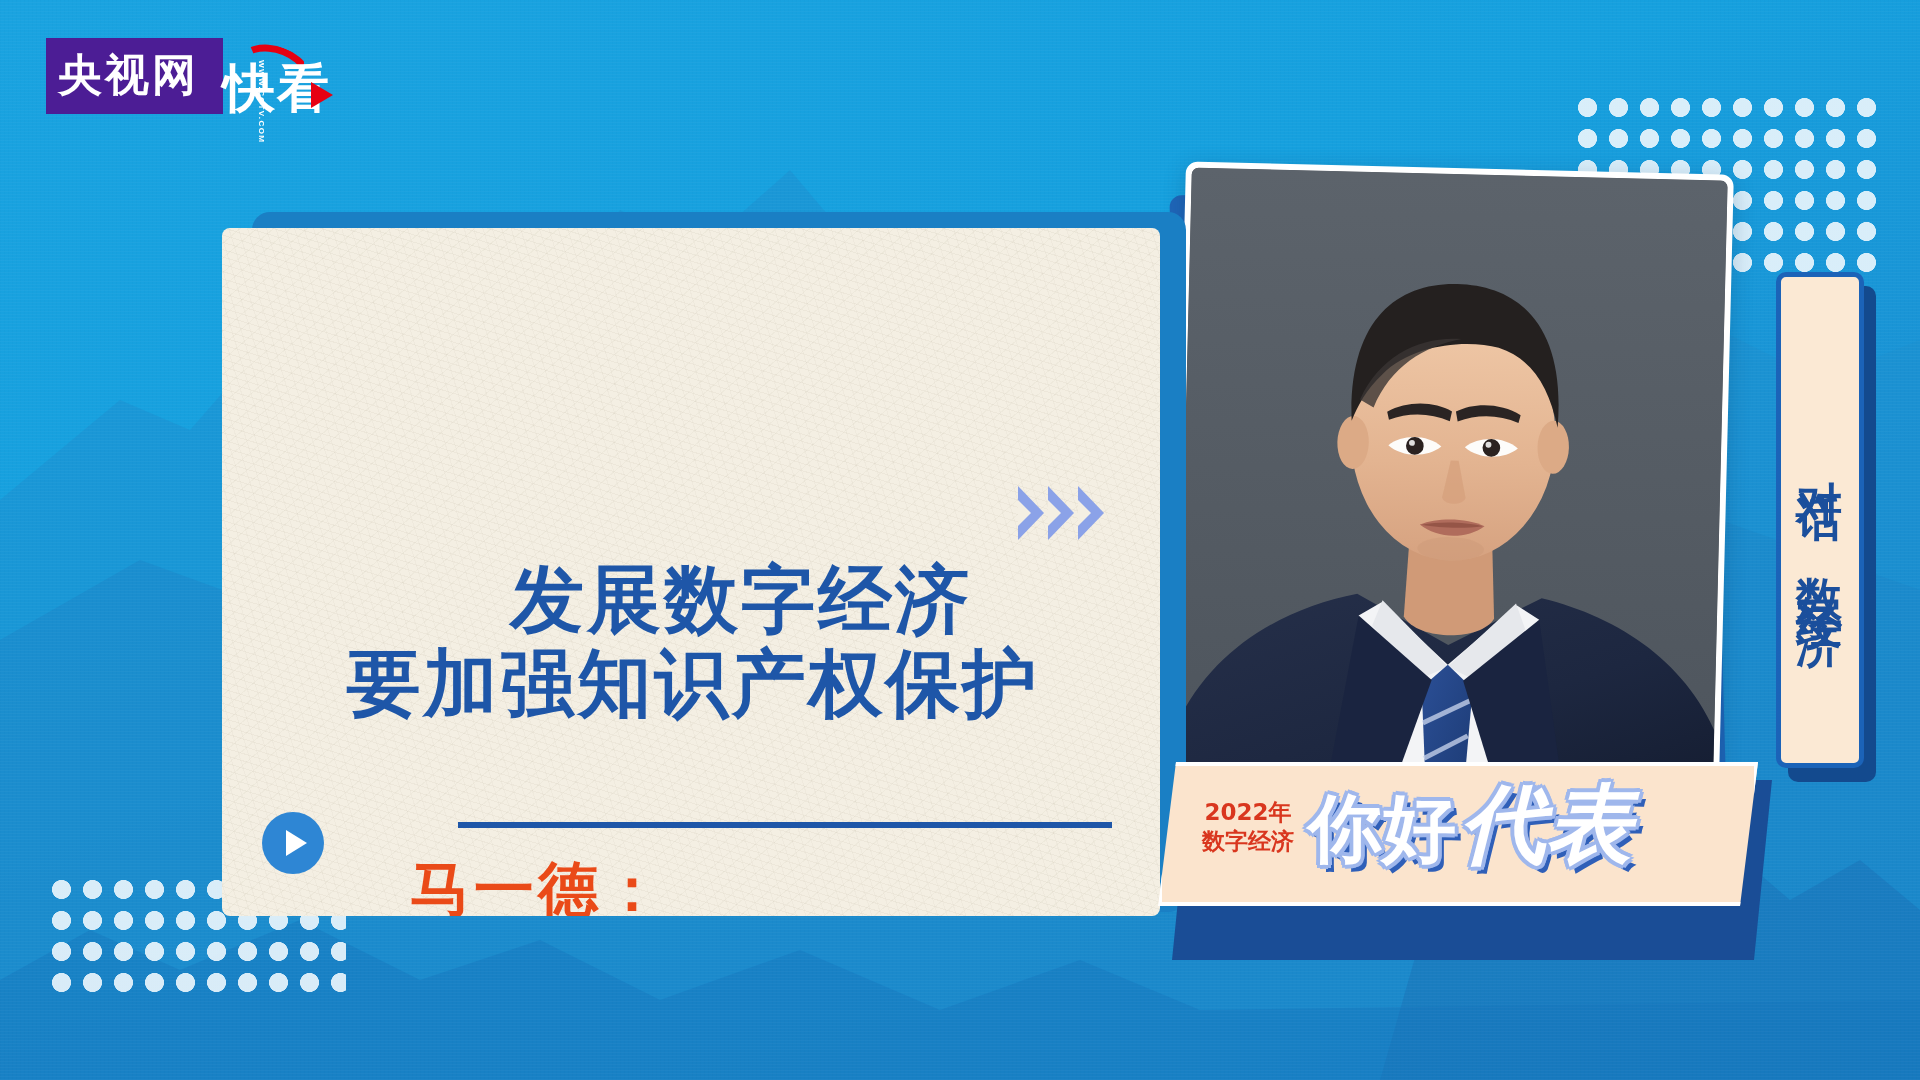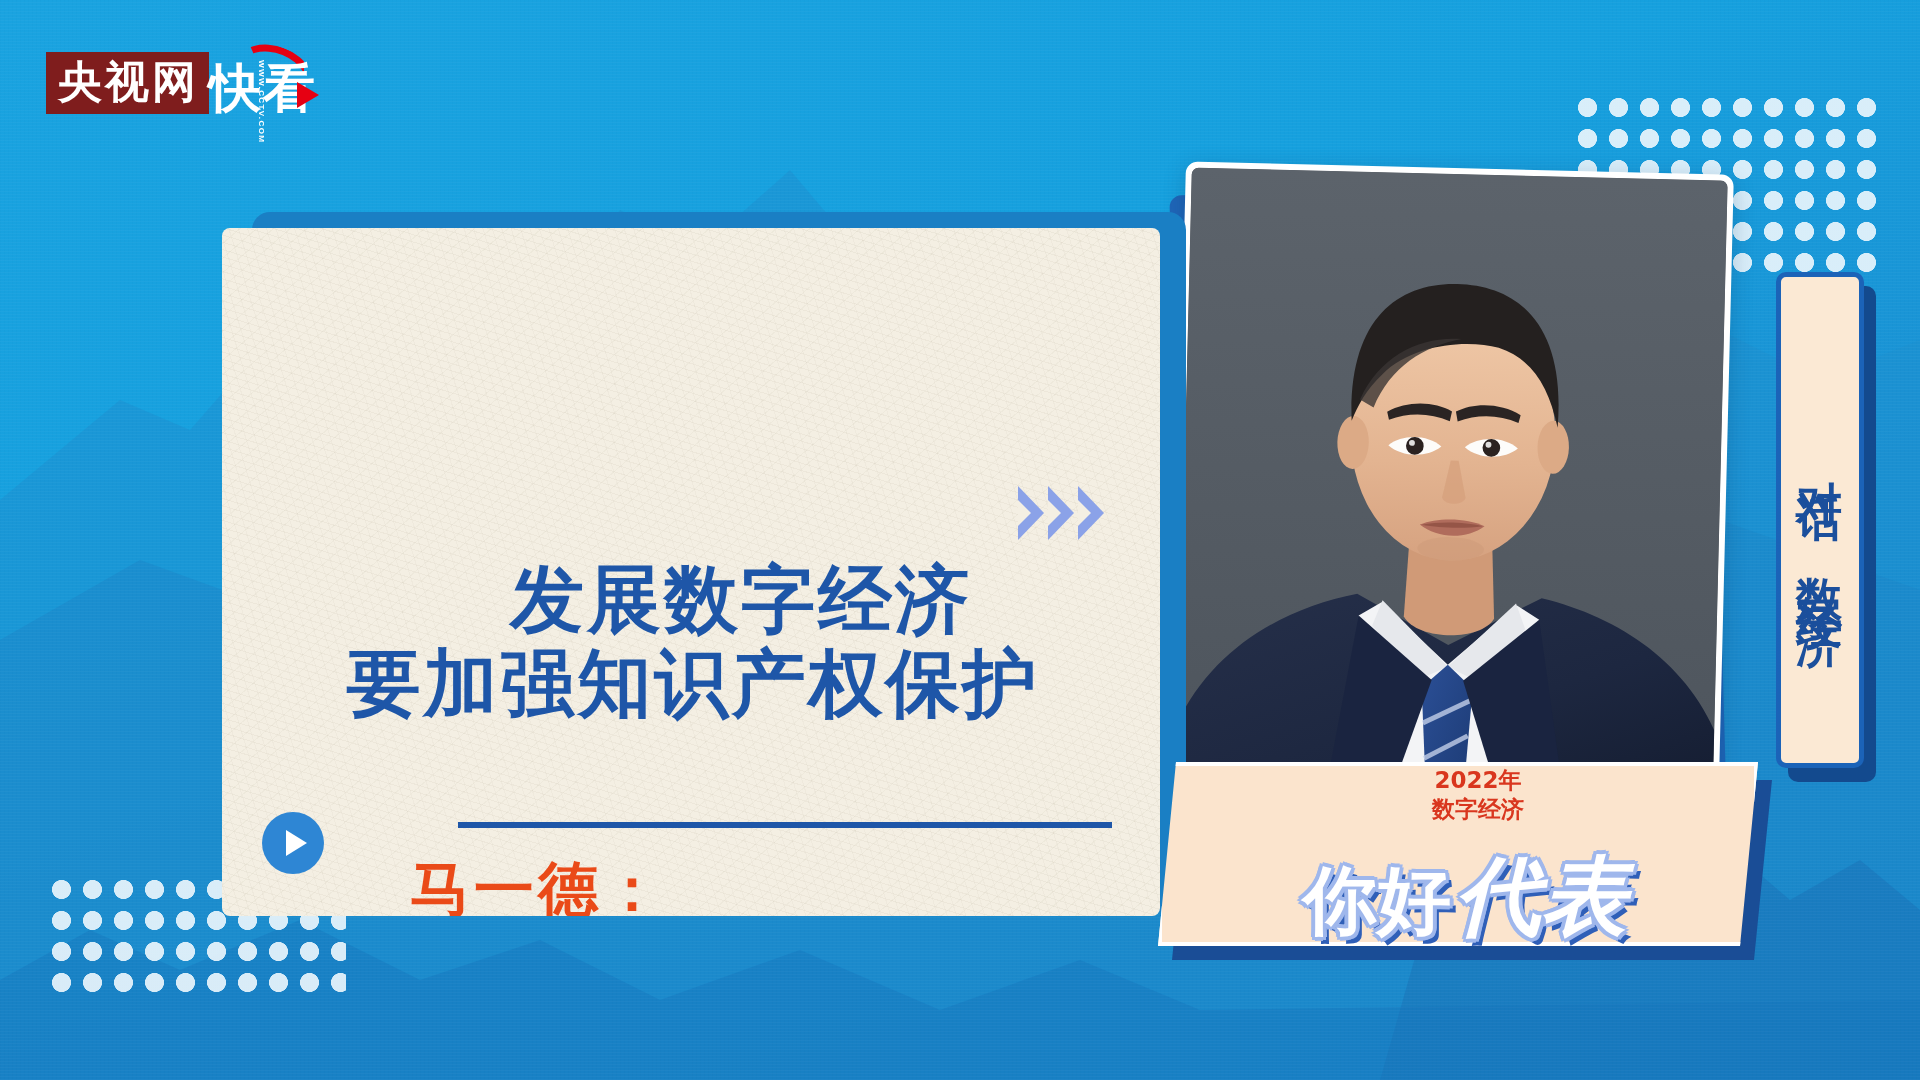--- a/index.html
+++ b/index.html
@@ -21,22 +21,22 @@
 
   
   .dots{position:absolute;
     background-image:radial-gradient(circle,rgba(233,245,252,.92) 42%,transparent 45%);
     background-size:31px 31px;background-position:0 0;}
   #dots-topright{right:38px;top:92px;width:310px;height:192px;}
   #dots-bottomleft{left:46px;bottom:78px;width:300px;height:128px;}
 
   
   #logo{position:absolute;left:46px;top:28px;display:flex;align-items:flex-end;height:86px;}
-  .logo-box{background:#7f1d1d;display:flex;align-items:center;justify-content:center;
-    padding:4px 10px 6px 12px;height:62px;box-sizing:border-box;}
+  .logo-box{background:#4c1d95;display:flex;align-items:center;justify-content:center;
+    padding:4px 24px 6px 12px;height:76px;box-sizing:border-box;}
   .logo-box span{color:#fff;font-size:44px;font-weight:700;letter-spacing:3px;line-height:1;
     font-family:"DejaVu Sans","Liberation Sans",sans-serif;}
   .logo-url{position:absolute;left:206px;top:32px;height:62px;width:16px;
     writing-mode:vertical-rl;color:#fff;font-size:9px;letter-spacing:1.5px;
     font-weight:700;transform:scale(.9);transform-origin:top left;}
   .logo-swoosh{position:absolute;left:196px;top:12px;width:62px;height:40px;overflow:hidden;}
   .logo-swoosh i{position:absolute;left:-14px;top:6px;width:74px;height:56px;
     border:7px solid #e60012;border-radius:50%;
     border-color:#e60012 transparent transparent transparent;transform:rotate(22deg);}
   .logo-kuaikan{color:#fff;font-size:52px;font-weight:700;line-height:1;
@@ -96,24 +96,24 @@
     display:flex;align-items:center;justify-content:center;}
   #vlabel span{writing-mode:vertical-rl;text-orientation:upright;color:#1b4f9c;
     font-size:46px;font-weight:600;letter-spacing:14px;line-height:1;
     font-family:"DejaVu Serif","Liberation Serif",serif;}
 
   
   #badge-wrap{position:absolute;left:1150px;top:756px;width:680px;height:260px;}
   .badge-shadow{position:absolute;left:22px;top:24px;width:600px;height:180px;
     background:#1a4d96;
     clip-path:polygon(3% 0,100% 0,97% 100%,52% 100%,45% 136%,38% 100%,0 100%);}
-  .badge{position:absolute;left:8px;top:6px;width:600px;height:184px;background:#fbe4cd;
+  .badge{position:absolute;left:8px;top:6px;width:600px;height:144px;background:#fbe4cd;
     border:4px solid #fff;box-sizing:border-box;
     clip-path:polygon(3% 0,100% 0,97% 100%,52% 100%,45% 142%,38% 100%,0 100%);
-    display:flex;align-items:center;flex-direction:column;}
+    display:flex;align-items:center;}
   .badge-left{margin-left:40px;color:#d9361e;font-size:23px;line-height:1.28;font-weight:600;
     text-align:center;font-family:"DejaVu Sans","Liberation Sans",sans-serif;padding-bottom:14px;}
   .badge-main{margin-left:14px;font-size:74px;font-weight:900;color:#fff;letter-spacing:0px;
     font-family:"DejaVu Sans","Liberation Sans",sans-serif;padding-bottom:18px;
     text-shadow:
       -3px -3px 0 #9fb7ec, 3px -3px 0 #9fb7ec, -3px 3px 0 #9fb7ec, 3px 3px 0 #9fb7ec,
       -4px 0 0 #9fb7ec, 4px 0 0 #9fb7ec, 0 -4px 0 #9fb7ec, 0 4px 0 #9fb7ec,
       6px 7px 0 #2f5fb8;}
   .badge-main .b2{font-style:italic;font-size:86px;margin-left:4px;}
 </style>

